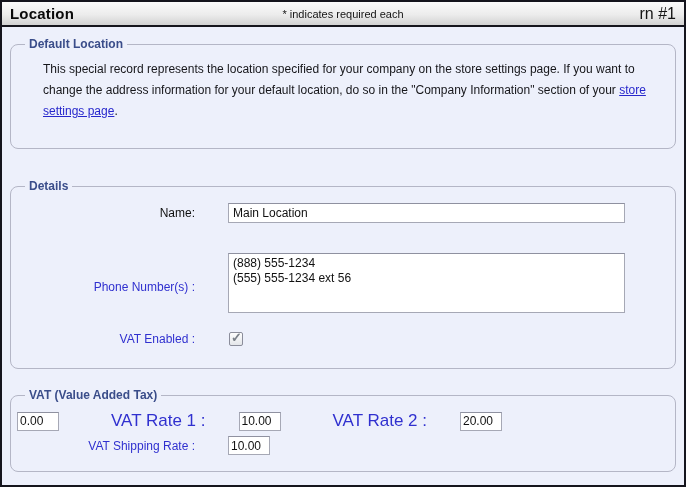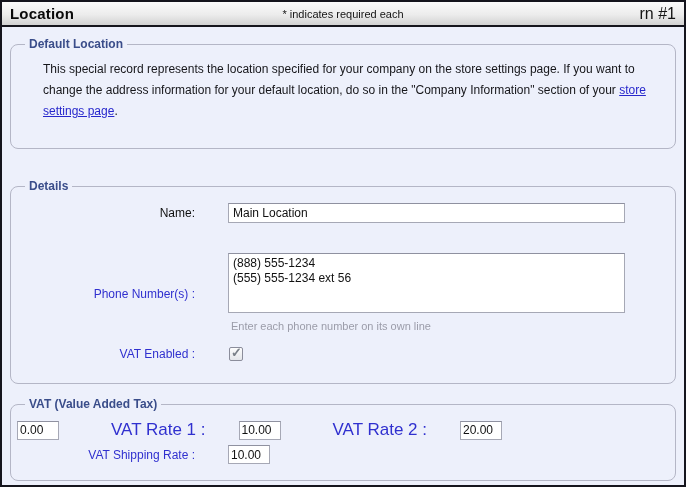--- a/index.html
+++ b/index.html
@@ -44,21 +44,21 @@
     border: 1px solid #b4b6c6;
     border-radius: 8px;
     padding: 2px 6px 10px;
     background: #edf0fb;
   }
   legend {
     font-size: 12px; font-weight: bold; color: #3a4d8a;
     margin-left: 8px; padding: 0 4px;
   }
   .fs-details { margin-top: 30px; }
-  .fs-vat { margin-top: 13px; }
+  .fs-vat { margin-top: 19px; }
 
   .desc {
     font-size: 12px; line-height: 21px; color: #16161a;
     margin: 6px 22px 16px 26px;
   }
   .desc a { color: #2727cc; }
 
   
   .row { display: flex; align-items: center; gap: 28px; }
   .row .lbl {
@@ -146,21 +146,20 @@
       <div class="row row-name">
         <label class="lbl black">Name:</label>
         <input type="text" class="text-input" value="Main Location" style="">
       </div>
 
       <div class="row row-phone align-top">
         <label class="lbl">Phone Number(s) :</label>
         <div>
           <textarea class="phone-textarea" style="">(888) 555-1234
 (555) 555-1234 ext 56</textarea>
-          <div class="hint">Enter each phone number on its own line</div>
         </div>
       </div>
 
       <div class="row row-vatenabled">
         <label class="lbl">VAT Enabled :</label>
         <input type="checkbox" class="checkbox" checked="checked" style="">
       </div>
     </fieldset>
 
     <fieldset class="fs-vat">

